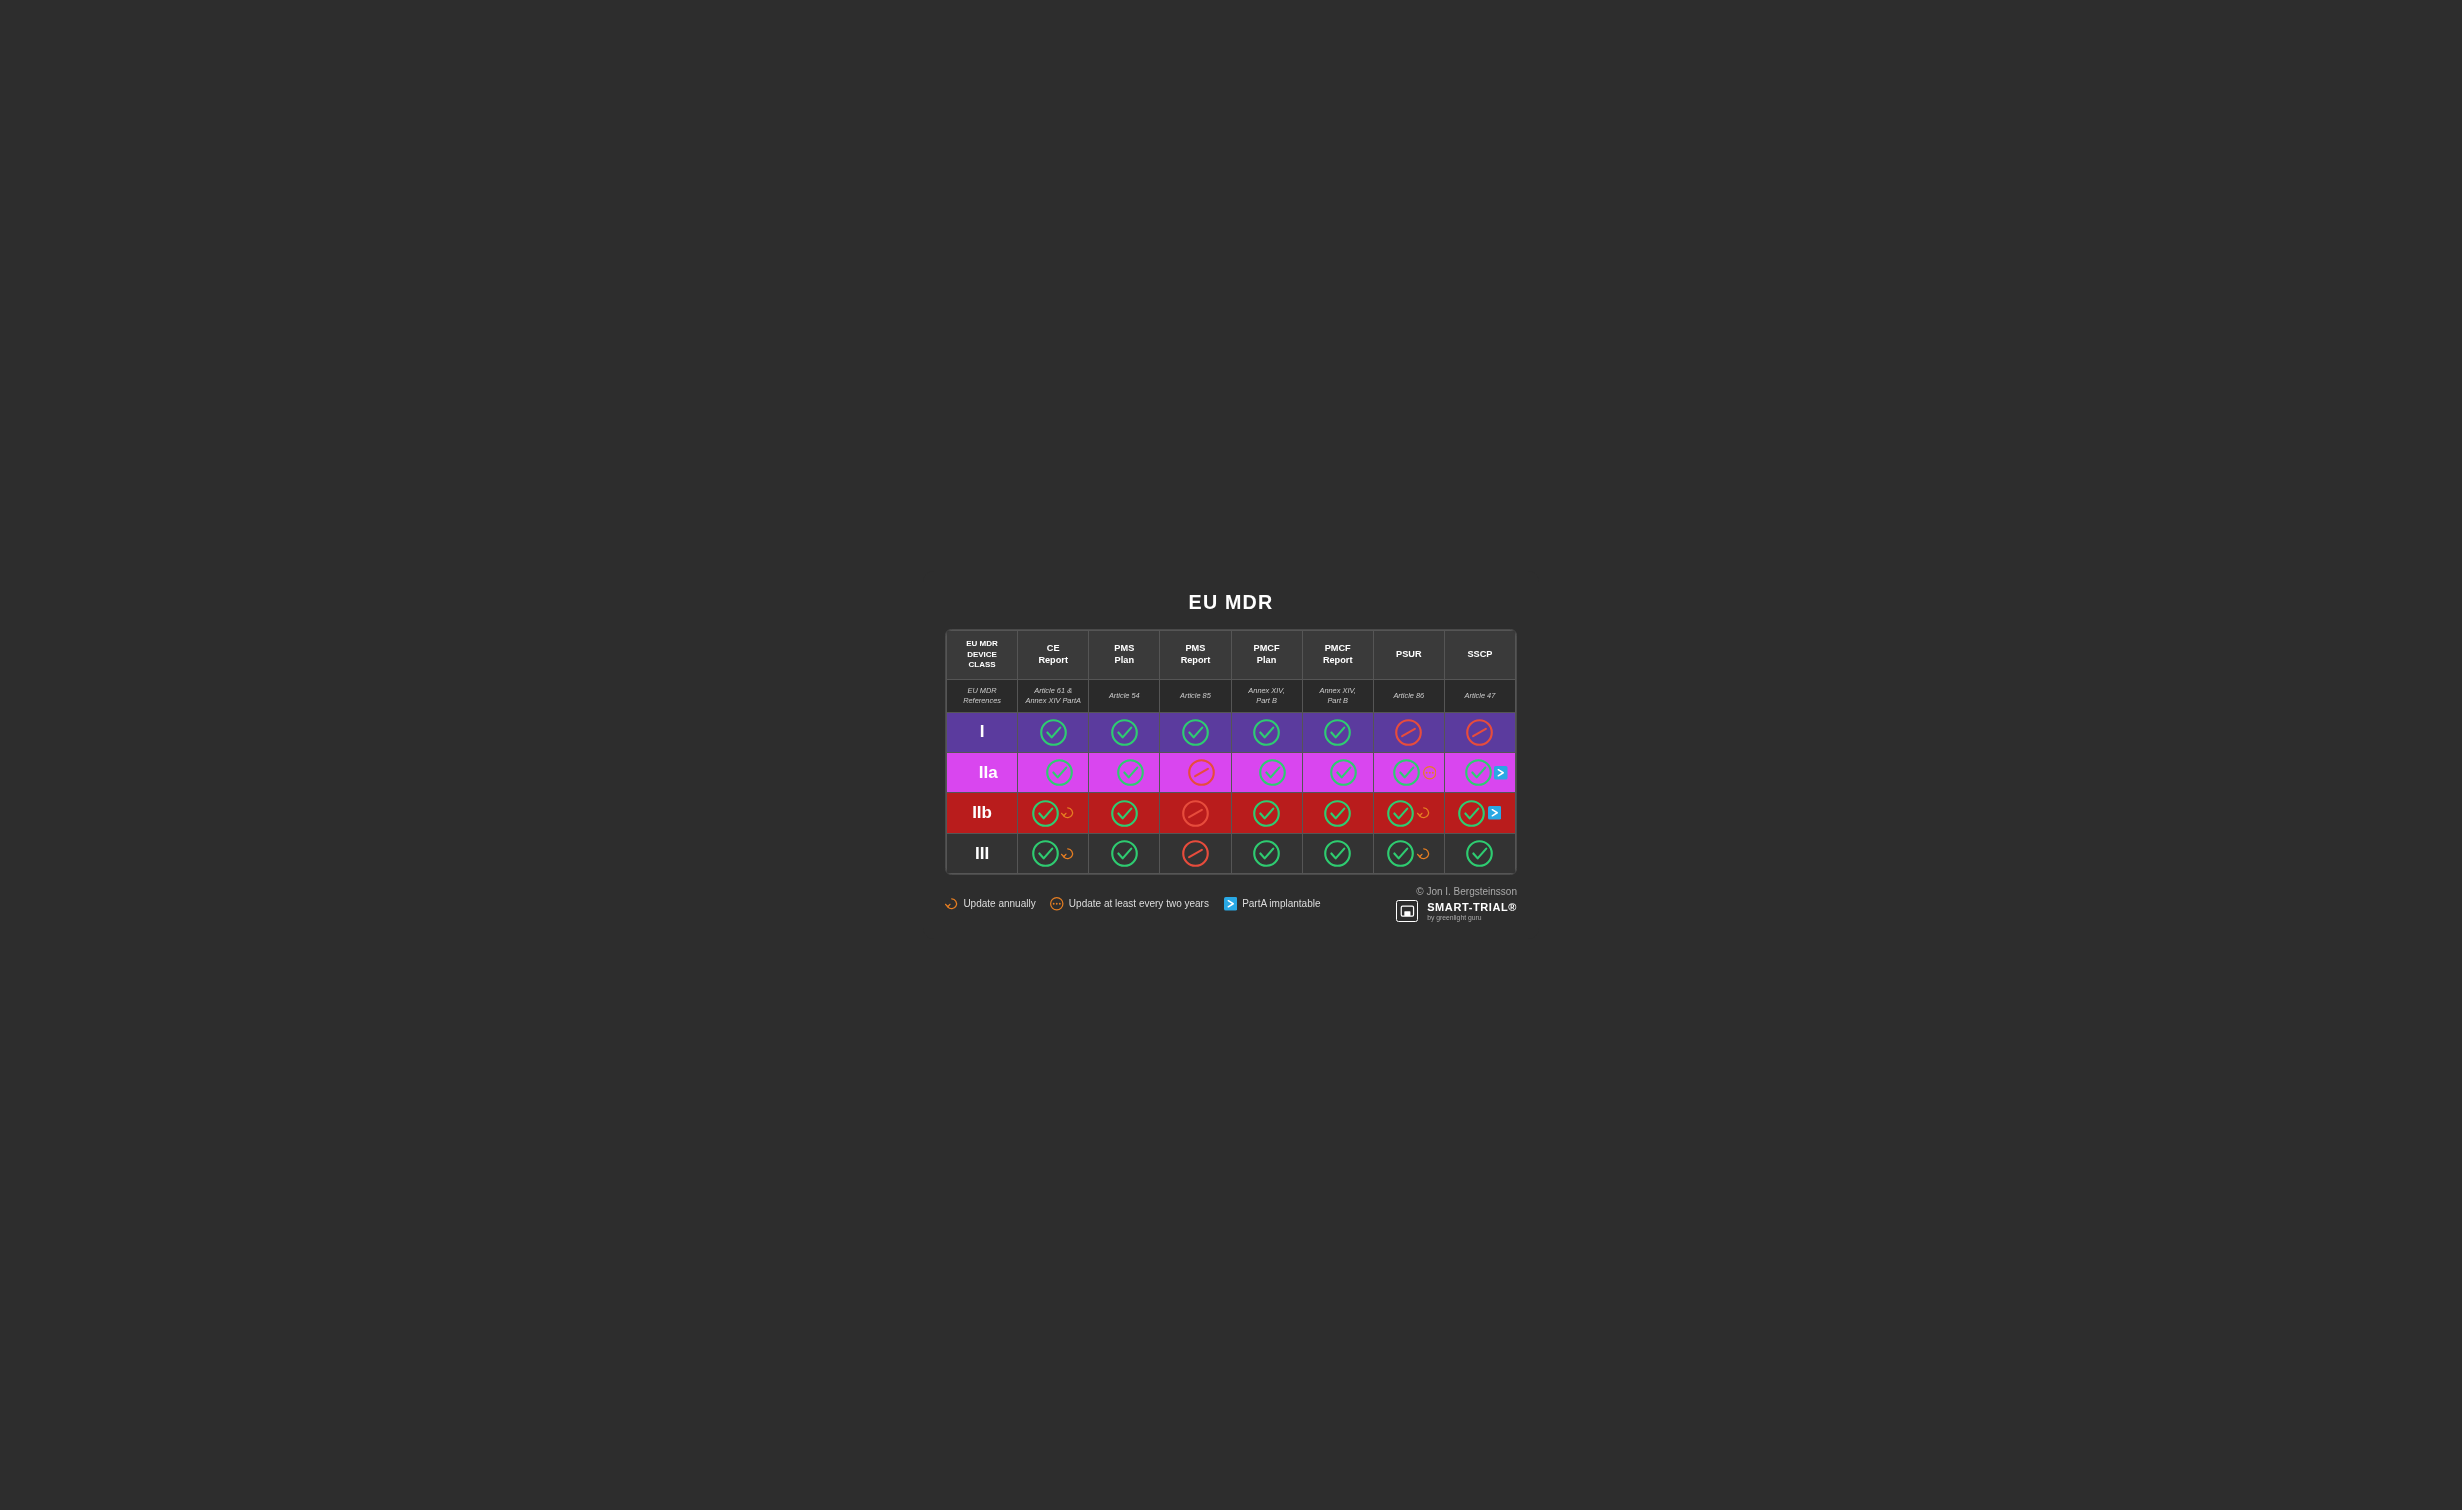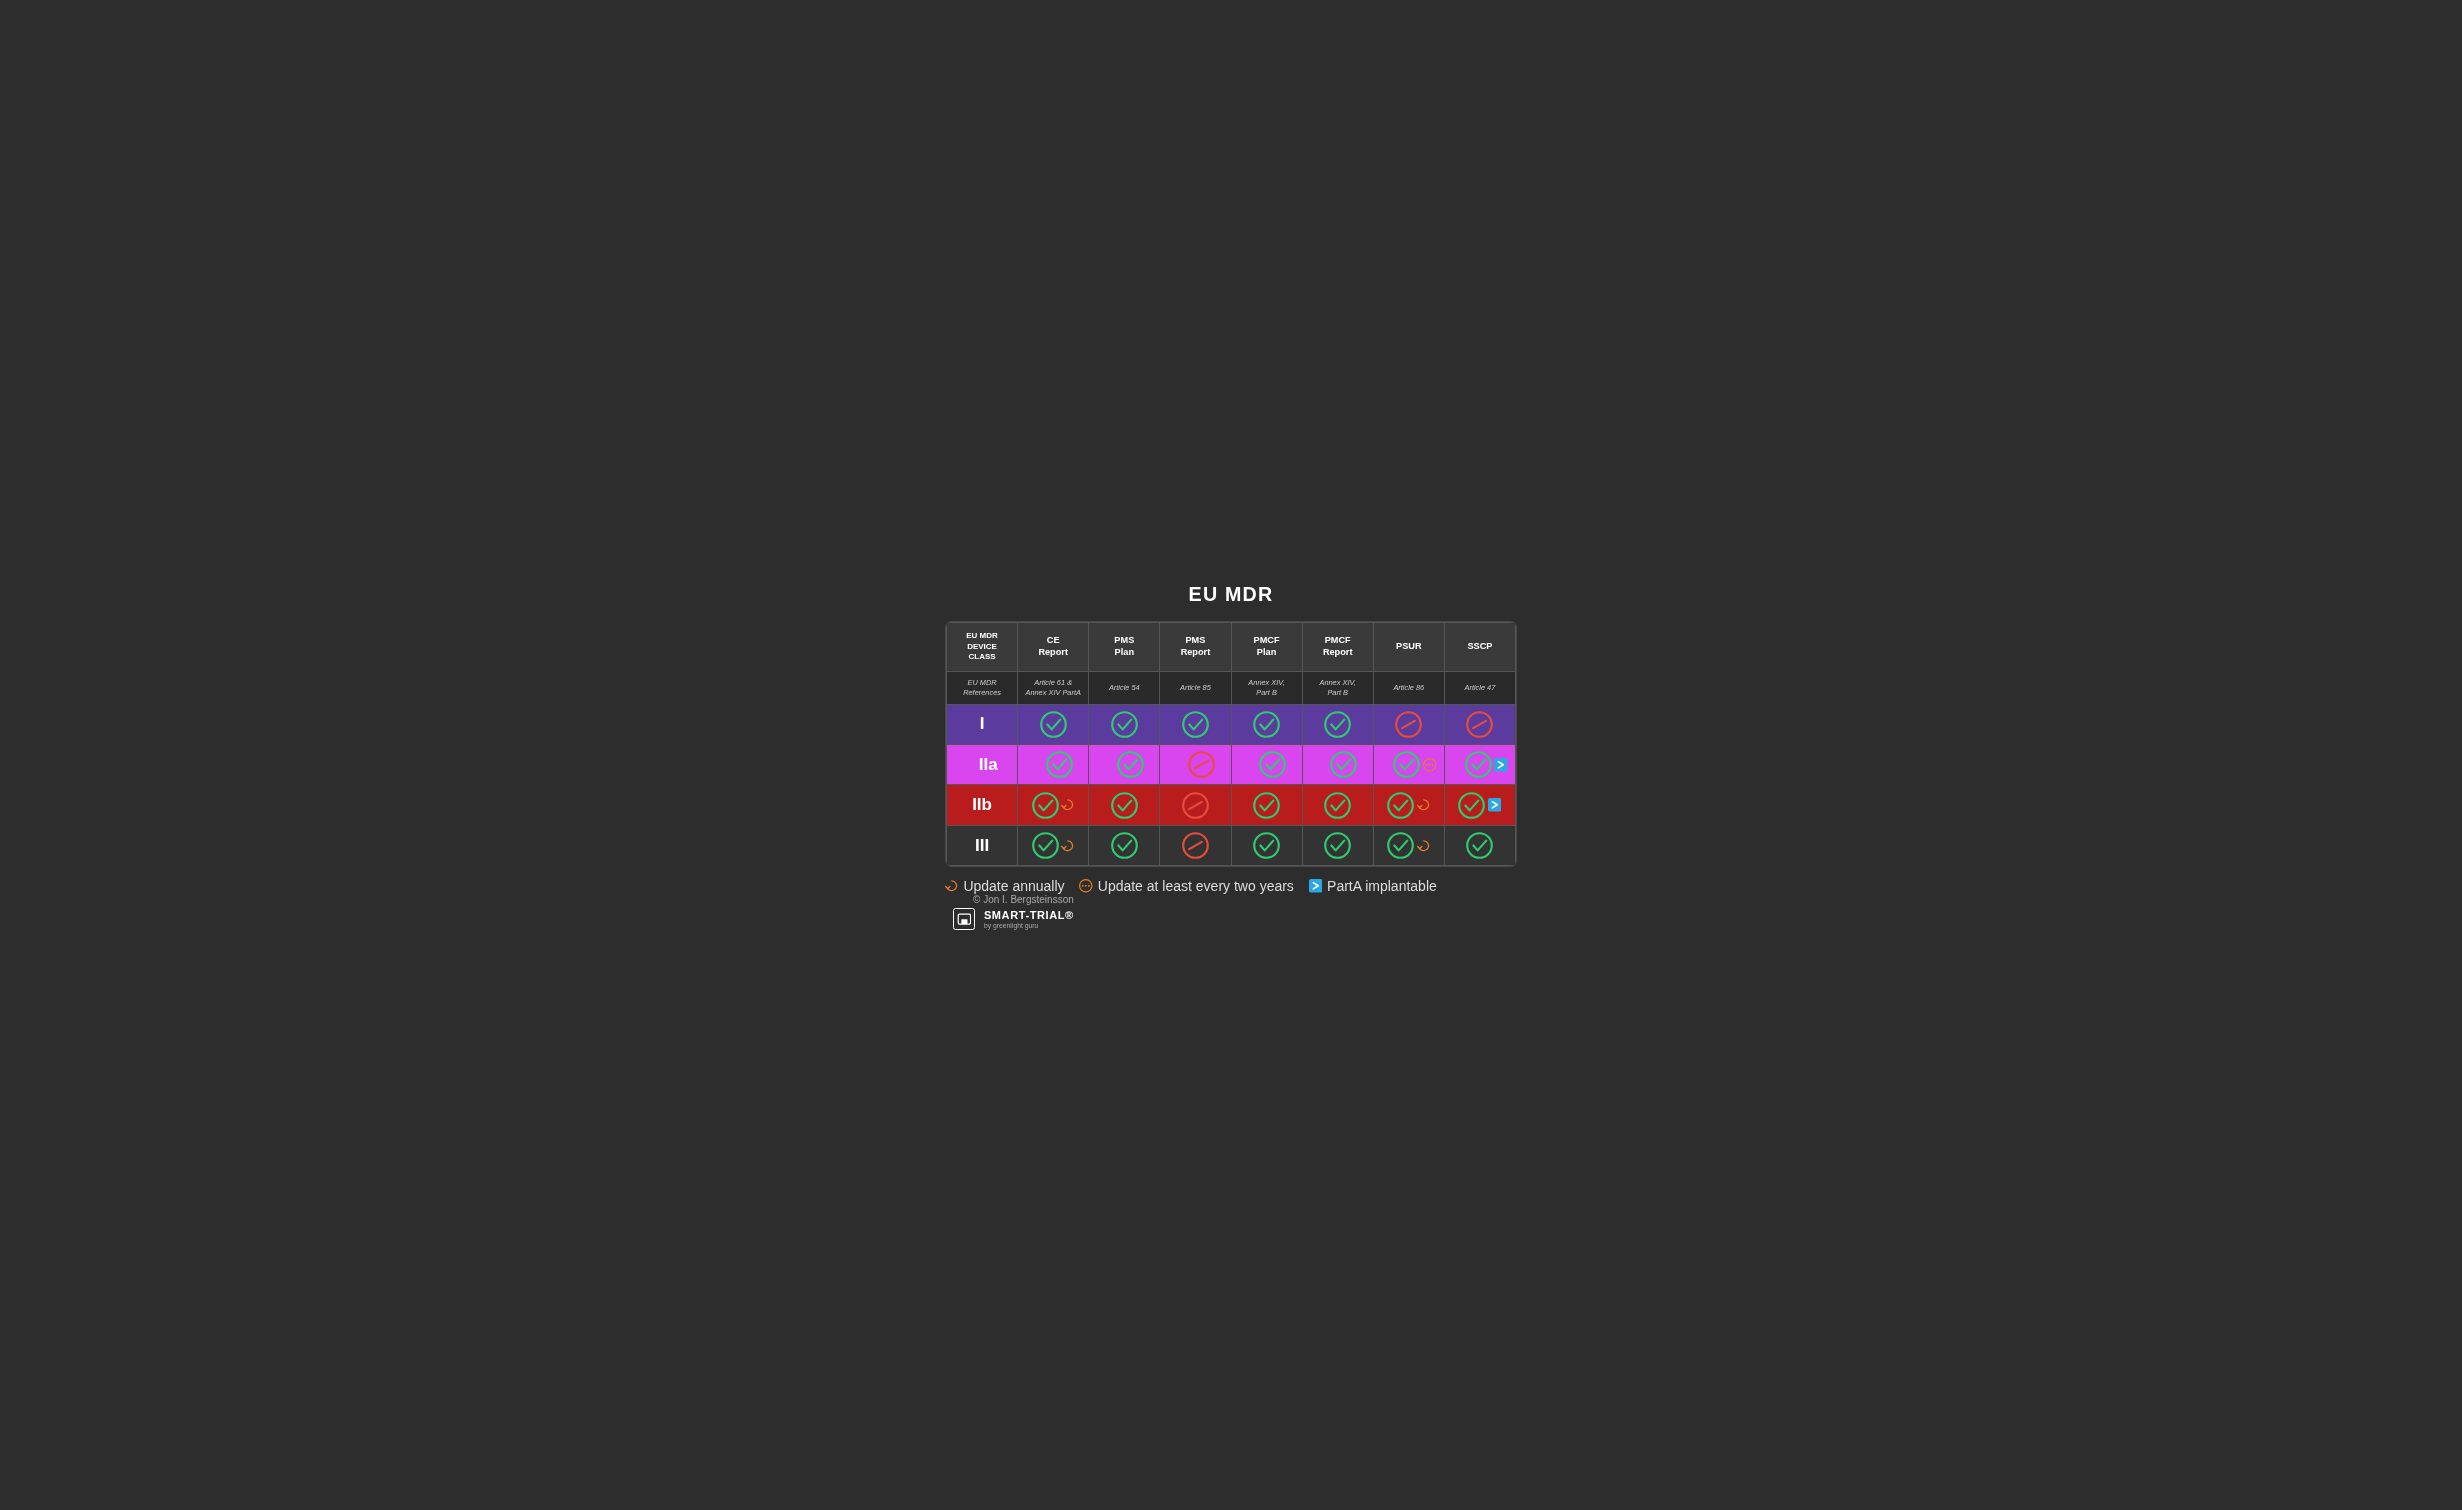--- a/index.html
+++ b/index.html
@@ -129,21 +129,21 @@
       align-items: center;
       gap: 14.8px;
       flex-wrap: wrap;
     }
 
     .legend-item {
       display: flex;
       align-items: center;
       gap: 4.9px;
       color: #ddd;
-      font-size: 14px;
+      font-size: 10px;
     }
 
     .copyright {
       color: #aaa;
       font-size: 10px;
       text-align: right;
       margin-bottom: 2.5px;
       margin-left: 28px;
     }
 

